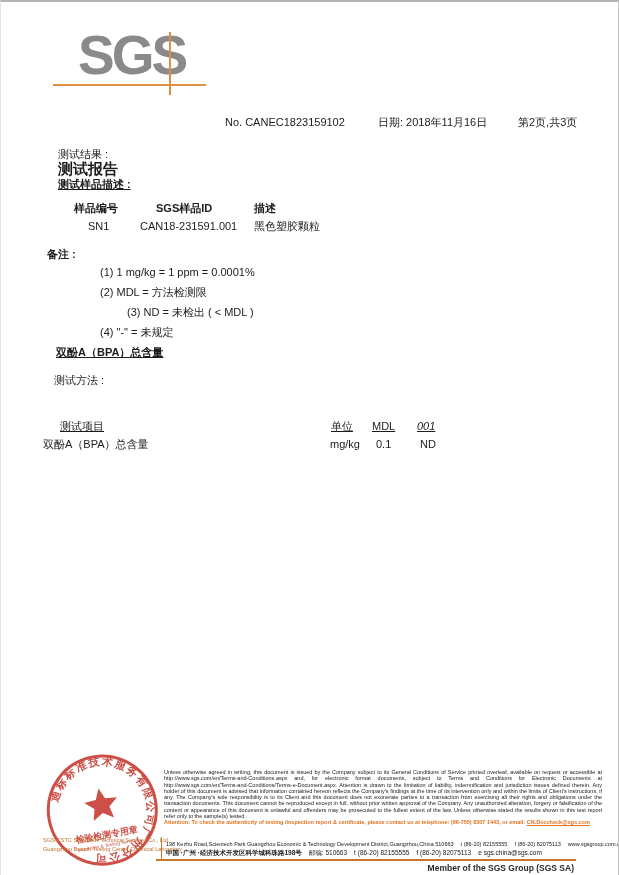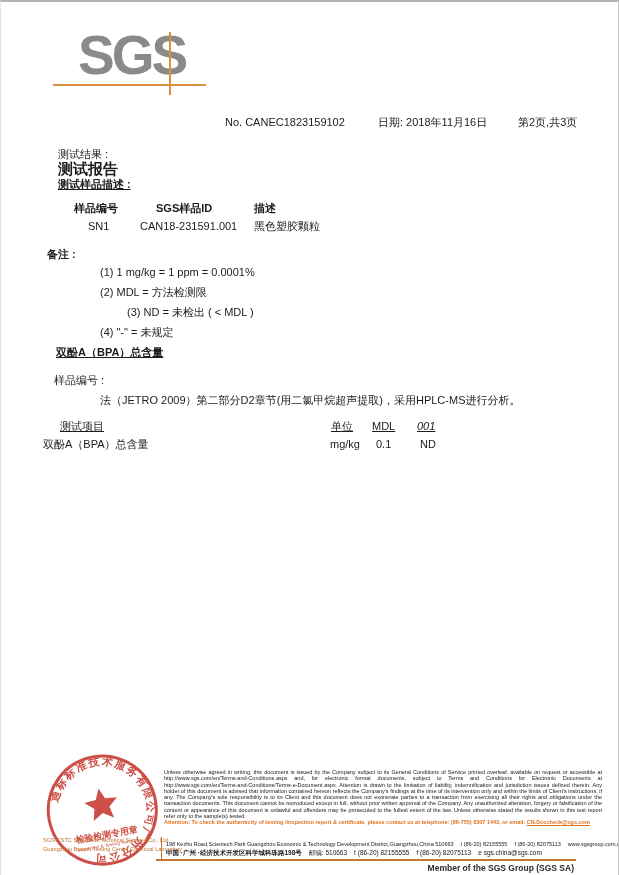--- a/index.html
+++ b/index.html
@@ -53,22 +53,21 @@
   <div class="abs t11" style="left:253px;top:218px;">黑色塑胶颗粒</div>
 
   <div class="abs t11 b" style="left:46px;top:246px;">备注 :</div>
   <div class="abs t11" style="left:99px;top:264px;">(1) 1 mg/kg = 1 ppm = 0.0001%</div>
   <div class="abs t11" style="left:99px;top:284px;">(2) MDL = 方法检测限</div>
   <div class="abs t11" style="left:99px;top:304px;margin-left:27px;">(3) ND = 未检出 ( &lt; MDL )</div>
   <div class="abs t11" style="left:99px;top:324px;">(4) "-" = 未规定</div>
 
   <div class="abs t11 b u" style="left:55px;top:344px;">双酚A（BPA）总含量</div>
 
-  <div class="abs t11" style="left:53px;top:372px;">样品编号 :</div>
-  <div class="abs t11" style="left:99px;top:392px;">法（JETRO 2009）第二部分D2章节(用二氯甲烷超声提取)，采用HPLC-MS进行分析。</div>
+  <div class="abs t11" style="left:53px;top:372px;">测试方法 :</div>
 
   <div class="abs t11 u" style="left:59px;top:418px;">测试项目</div>
   <div class="abs t11 u" style="left:330px;top:418px;">单位</div>
   <div class="abs t11 u" style="left:371px;top:418px;">MDL</div>
   <div class="abs t11 u i" style="left:416px;top:418px;">001</div>
 
   <div class="abs t11" style="left:42px;top:436px;">双酚A（BPA）总含量</div>
   <div class="abs t11" style="left:329px;top:436px;">mg/kg</div>
   <div class="abs t11" style="left:375px;top:436px;text-align:right;">0.1</div>
   <div class="abs t11" style="left:419px;top:436px;">ND</div>

